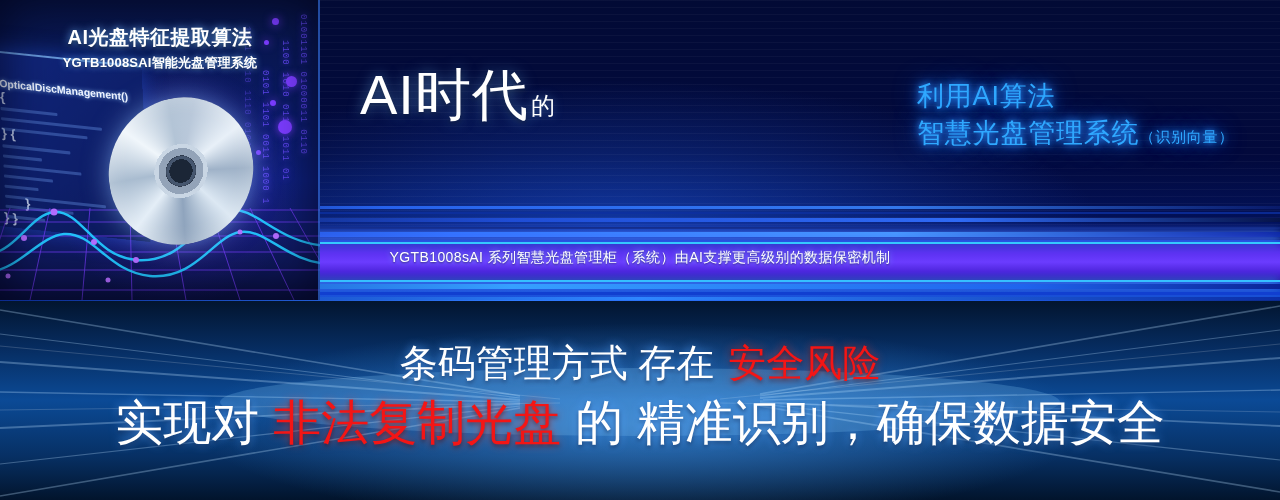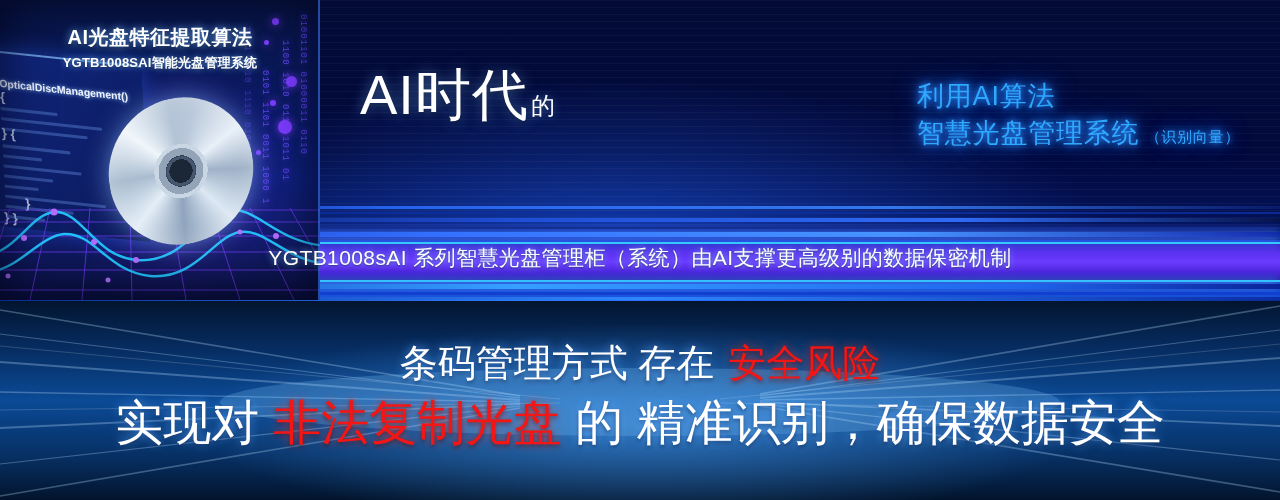--- a/index.html
+++ b/index.html
@@ -42,21 +42,21 @@
   .purple-band::after{ content:""; position:absolute; left:0; right:0; bottom:-2px; height:2px; background:#35c8ff; box-shadow:0 0 8px #35c8ff;}
   .b7{ top:78px;height:5px; background:linear-gradient(90deg,#0a2fb6,#36a0ff 40%,#1f64ee 80%,#0a2397); box-shadow:0 0 12px rgba(60,160,255,.8);}
   .b8{ top:86px;height:3px; background:#113fd0;}
   .b9{ top:91px;height:3px; background:linear-gradient(90deg,#0b2ea8,#2e86ff,#0b2ea8); }
 
   .subtitle-bar{
     position:absolute; left:0; right:0; top:244px; height:28px;
     display:flex; align-items:center; justify-content:center; z-index:6;
   }
   .subtitle-bar span{
-    color:#ffffff; font-size:21px; letter-spacing:.4px; white-space:nowrap;
+    color:#ffffff; font-size:14px; letter-spacing:.4px; white-space:nowrap;
     text-shadow:0 0 6px rgba(120,180,255,.9),0 1px 2px rgba(0,0,0,.55);
   }
 
   
   .headline{ position:absolute; left:360px; top:66px; z-index:7; }
   .hl-line1{ display:flex; align-items:baseline; }
   .hl-big{
     color:#fff; font-size:56px; font-weight:400; line-height:1.02; letter-spacing:1px;
     text-shadow:0 0 14px rgba(120,190,255,.55),0 2px 5px rgba(0,0,0,.45);
   }
@@ -68,21 +68,21 @@
     color:#fff; font-size:56px; font-weight:400; line-height:1.18; letter-spacing:1.5px; margin-top:6px;
     text-shadow:0 0 14px rgba(120,190,255,.55),0 2px 5px rgba(0,0,0,.45);
   }
 
   
   .features{ position:absolute; left:917px; top:78px; z-index:7; }
   .feat{
     color:#2fa8ff; font-size:27px; line-height:1.38; letter-spacing:.8px; white-space:nowrap;
     text-shadow:0 0 6px #2e9bff,0 0 14px #1f6dff,0 0 26px rgba(40,120,255,.8);
   }
-  .feat .note{ font-size:15px; margin-left:6px; }
+  .feat .note{ font-size:15px; }
 
   
   .left-panel{
     position:absolute; left:0; top:0; width:320px; height:300px; overflow:hidden;
     background:
       radial-gradient(circle 180px at 55% 60%, rgba(70,40,200,.45) 0%, rgba(10,10,70,0) 70%),
       linear-gradient(180deg,#081546 0%,#0a1a60 35%,#0d1f78 60%,#101b66 80%,#0a1140 100%);
   }
   .lp-vignette{ position:absolute; inset:0; box-shadow:inset 0 0 50px rgba(0,0,20,.75); pointer-events:none; }
 

